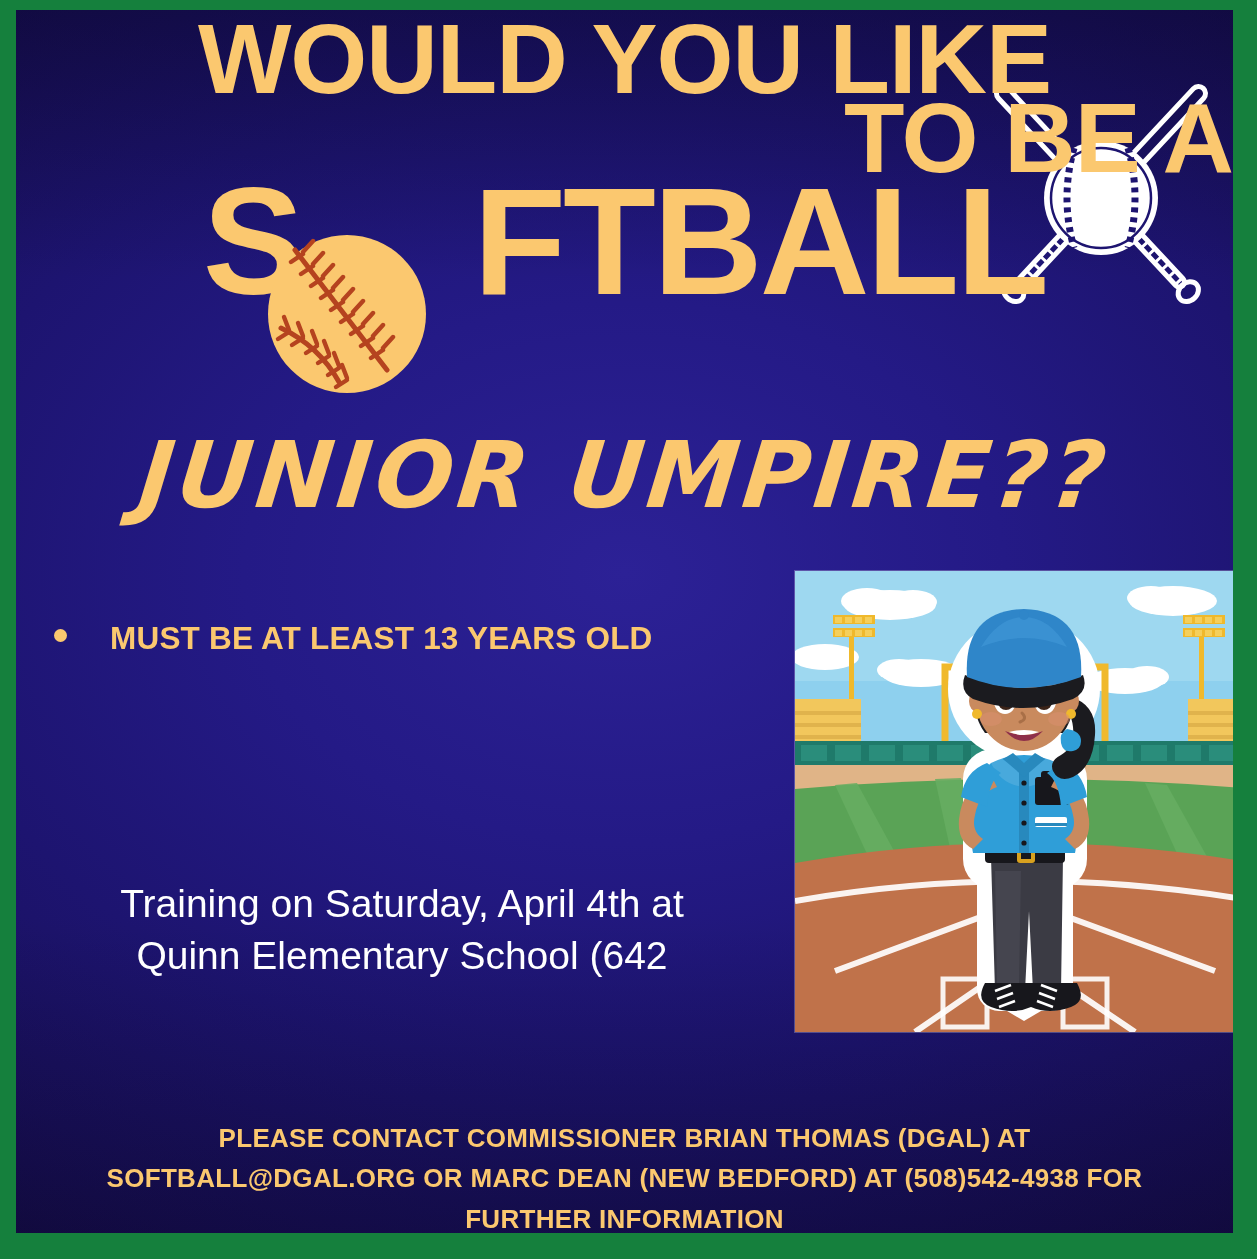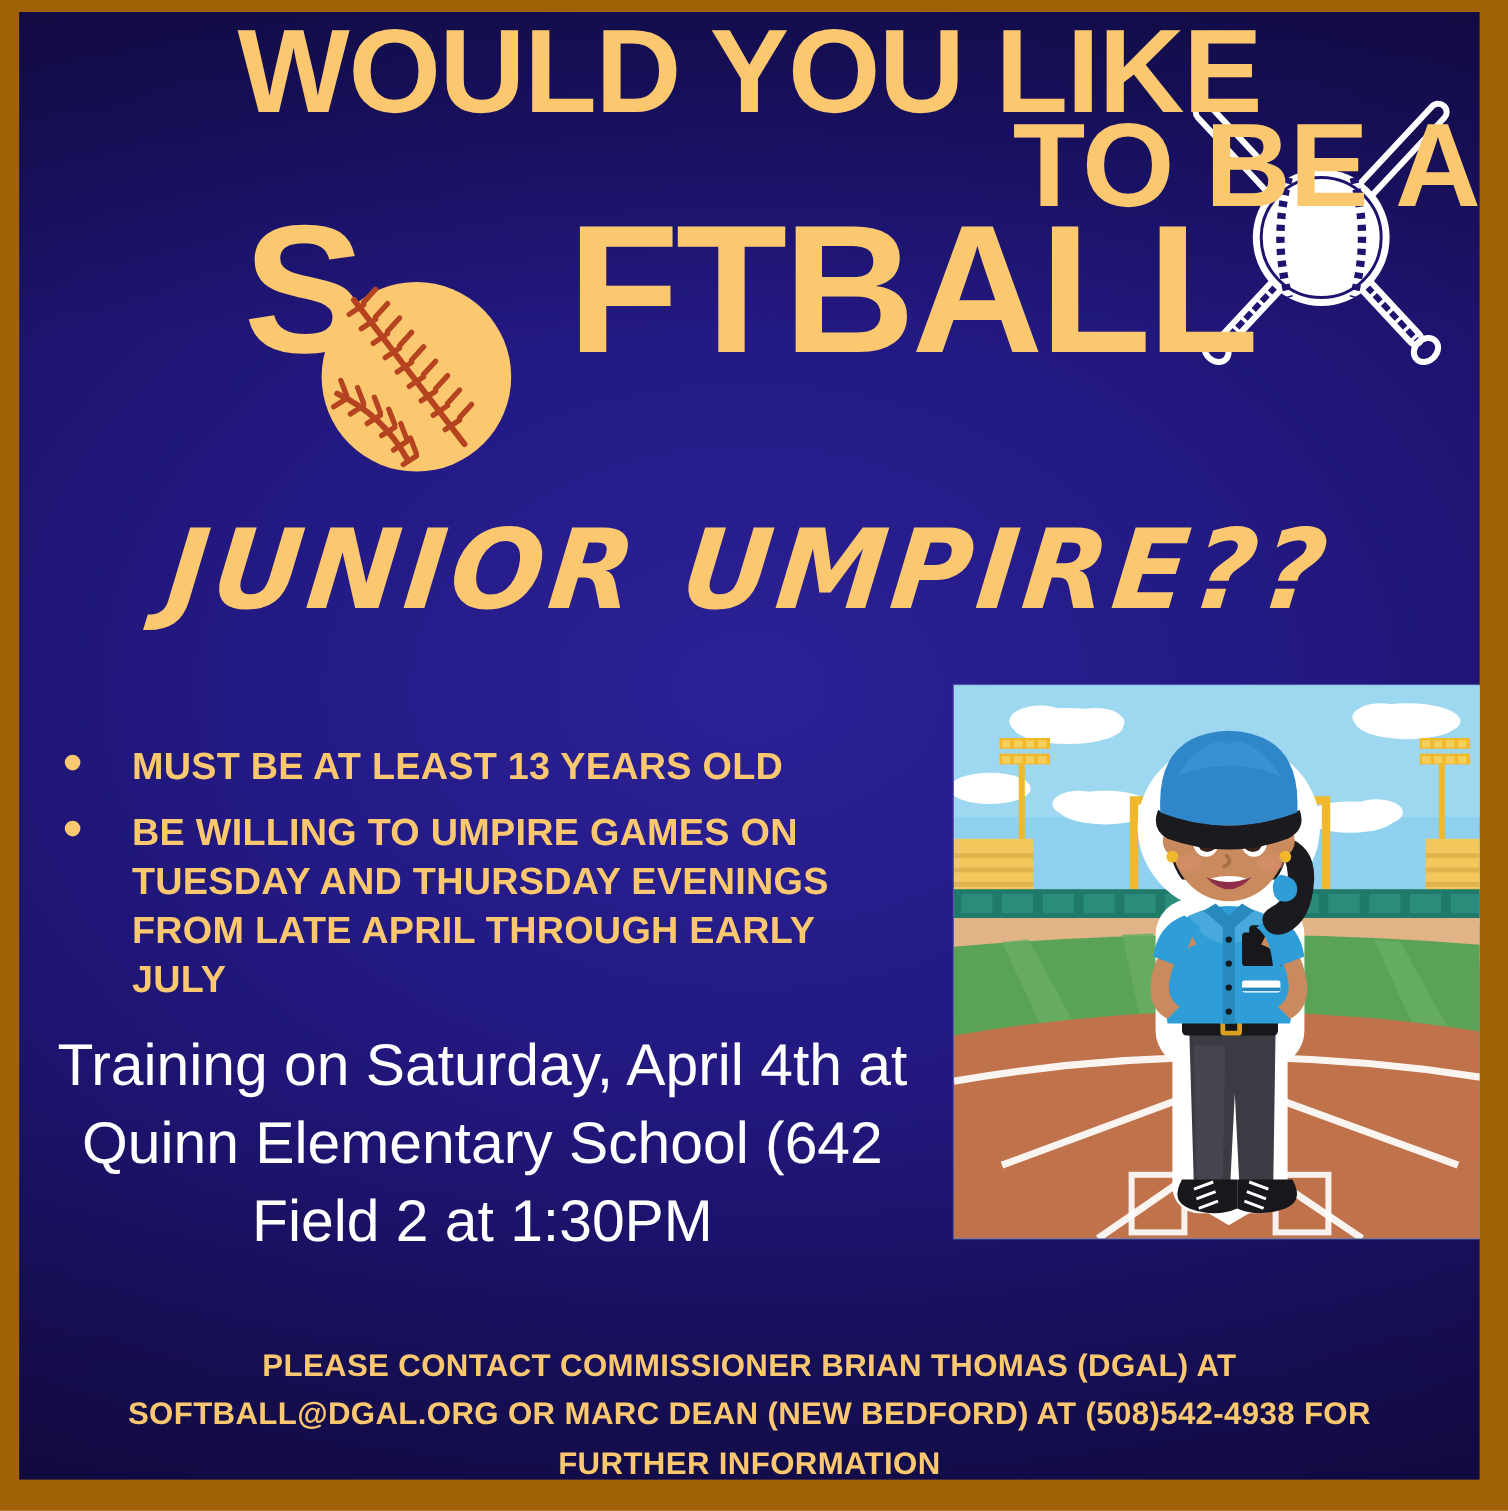--- a/index.html
+++ b/index.html
@@ -1,18 +1,18 @@
 <!DOCTYPE html>
 <html><head>
 <meta charset="utf-8">
 <style>
   html,body{margin:0;padding:0;background:#eceef3;}
   body{width:1257px;height:1259px;overflow:hidden;font-family:"Liberation Sans",sans-serif;}
 
-  #flyer{position:relative;width:1257px;height:1259px;background:#a16207;}
+  #flyer{position:relative;width:1257px;height:1259px;background:#15803d;}
 
   
   .panel{
     position:absolute;left:16px;top:10px;width:1217px;height:1223px;
     background:
       radial-gradient(120% 85% at 50% 46%, #2c2196 0%, #241a86 26%, #1d1470 48%, #180f56 70%, #140b3e 88%, #110833 100%);
     overflow:hidden;
   }
   .panel::after{
     content:"";position:absolute;inset:0;
@@ -52,22 +52,22 @@
   .bullets{position:absolute;left:34px;top:608px;width:700px;z-index:4;}
   .bullet{display:flex;align-items:flex-start;margin-bottom:14px;gap:27px;}
   .dot{flex:0 0 auto;width:13px;height:13px;border-radius:50%;background:#fbc86f;margin:11px 16px 0 4px;}
   .btxt{
     color:#fbc86f;font-weight:bold;font-size:31.5px;line-height:1.30;
     font-family:"Liberation Sans Narrow","Liberation Sans",sans-serif;letter-spacing:.2px;
   }
 
   
   .training{
-    position:absolute;left:28px;top:846px;width:716px;text-align:center;z-index:4;
-    color:#ffffff;font-size:49px;line-height:1.33;
+    position:absolute;left:28px;top:868px;width:716px;text-align:center;z-index:4;
+    color:#ffffff;font-size:39px;line-height:1.33;
     font-family:"Liberation Sans Narrow","Liberation Sans",sans-serif;font-weight:400;
   }
 
   
   .photo{
     position:absolute;left:779px;top:561px;width:459px;height:461px;z-index:6;
     background:#8ed0ee;overflow:hidden;box-shadow:0 0 0 1px rgba(255,255,255,.25);
   }
   .photo svg{display:block;width:100%;height:100%;}
 
@@ -149,30 +149,25 @@
       </svg>
     </div>
 
     <div class="script">JUNIOR UMPIRE??</div>
 
     <div class="bullets">
       <div class="bullet">
         <span class="dot"></span>
         <span class="btxt">MUST BE AT LEAST 13 YEARS OLD</span>
       </div>
-      <div class="bullet">
-        <span class="dot"></span>
-        <span class="btxt">BE WILLING TO UMPIRE GAMES ON TUESDAY AND THURSDAY EVENINGS FROM LATE APRIL THROUGH EARLY JULY</span>
-      </div>
     </div>
 
     <div class="training">
       <div>Training on Saturday, April 4th at</div>
       <div>Quinn Elementary School (642</div>
-      <div>Field 2 at 1:30PM</div>
     </div>
 
     <div class="photo">
       <svg viewBox="0 0 459 461" preserveAspectRatio="xMidYMid slice">
 
         <rect x="0" y="0" width="459" height="200" fill="#8ed0ee"></rect>
         <rect x="0" y="0" width="459" height="110" fill="#9ed8f0"></rect>
 
         <g fill="#ffffff">
           <ellipse cx="95" cy="34" rx="46" ry="15"></ellipse>

